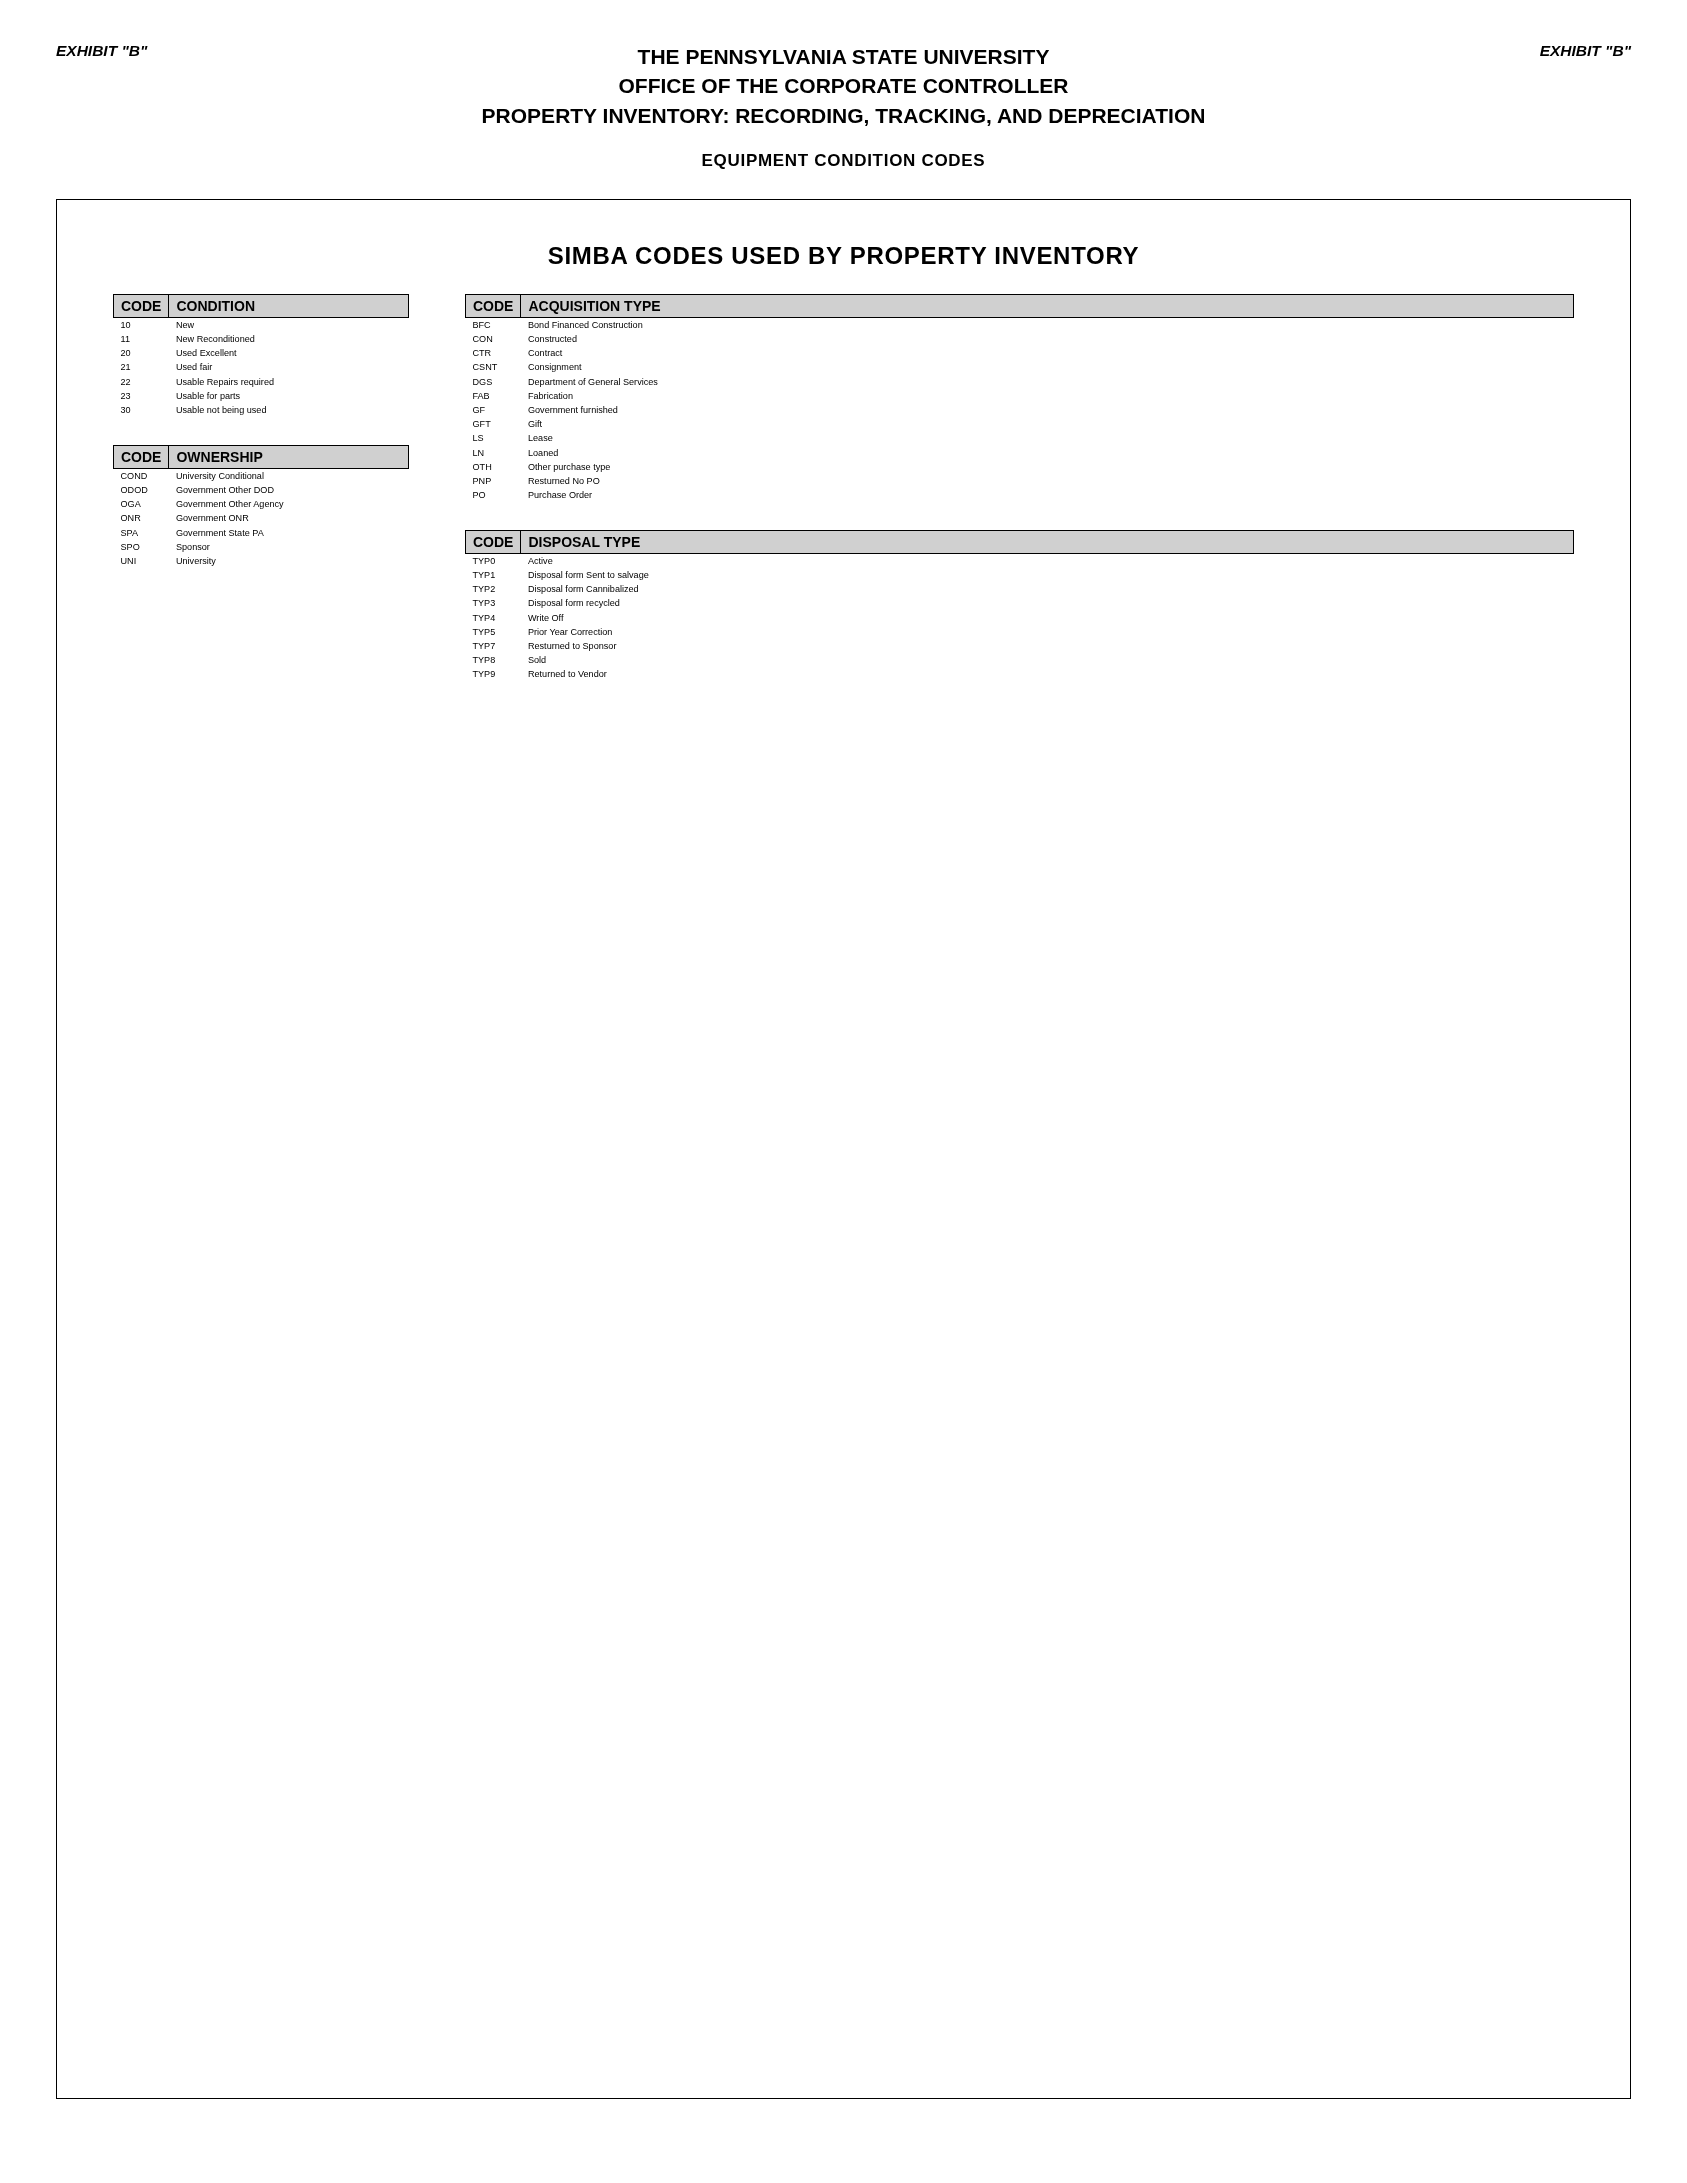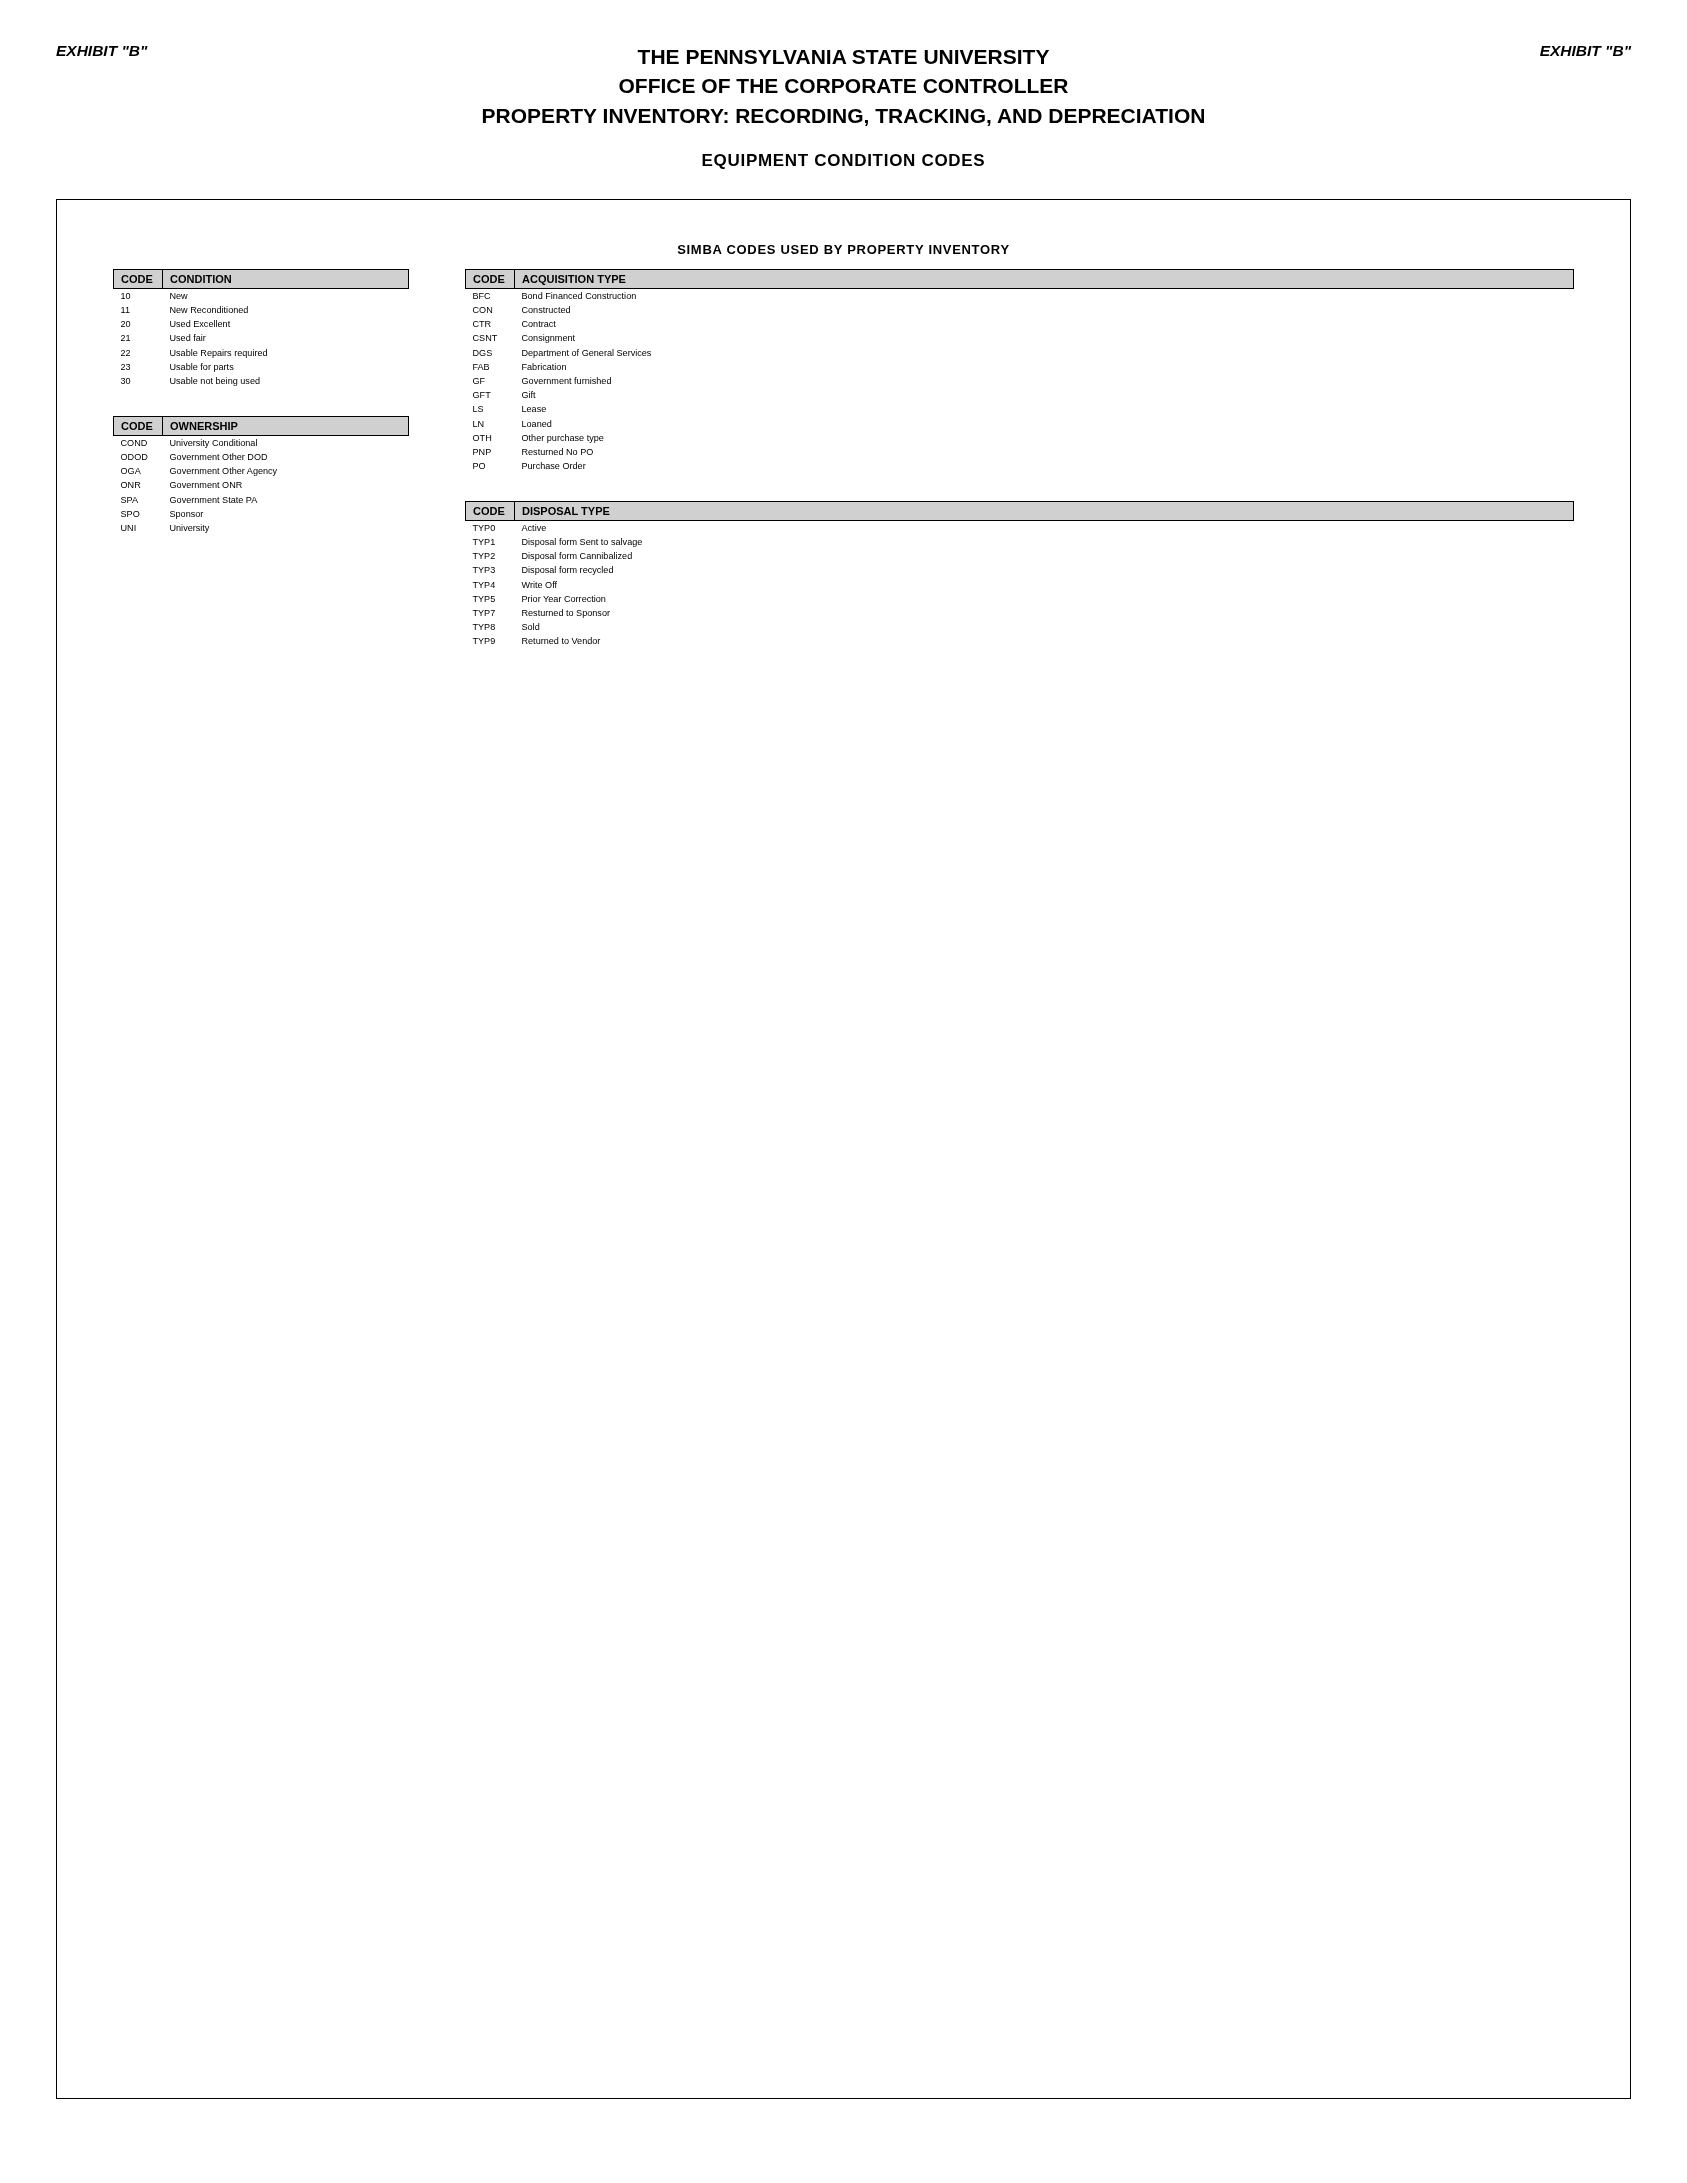--- a/index.html
+++ b/index.html
@@ -46,23 +46,23 @@
       margin-bottom: 28px;
       letter-spacing: 0.7px;
     }
     .outer-box {
       border: 1.4px solid #000;
       padding: 42px 56px;
       min-height: 1900px;
     }
     .section-title {
       text-align: center;
-      font-size: 13px;
-      font-weight: bold;
-      margin-bottom: 12px;
+      font-size: 24px;
+      font-weight: bold;
+      margin-bottom: 24px;
       letter-spacing: 0.7px;
     }
     .tables-area {
       display: flex;
       gap: 56px;
       align-items: flex-start;
     }
     .left-column {
       width: 296px;
       flex-shrink: 0;
@@ -71,21 +71,21 @@
       flex: 1;
     }
     .code-table {
       border-collapse: collapse;
       width: 100%;
       margin-bottom: 28px;
     }
     .code-table th {
       border: 0.7px solid #000;
       padding: 2.8px 7px;
-      font-size: 11px;
+      font-size: 14px;
       font-weight: bold;
       background: #d0d0d0;
       text-align: left;
     }
     .code-table td {
       padding: 2.1px 7px;
       font-size: 9.1px;
       vertical-align: top;
     }
     .code-table td:first-child {

